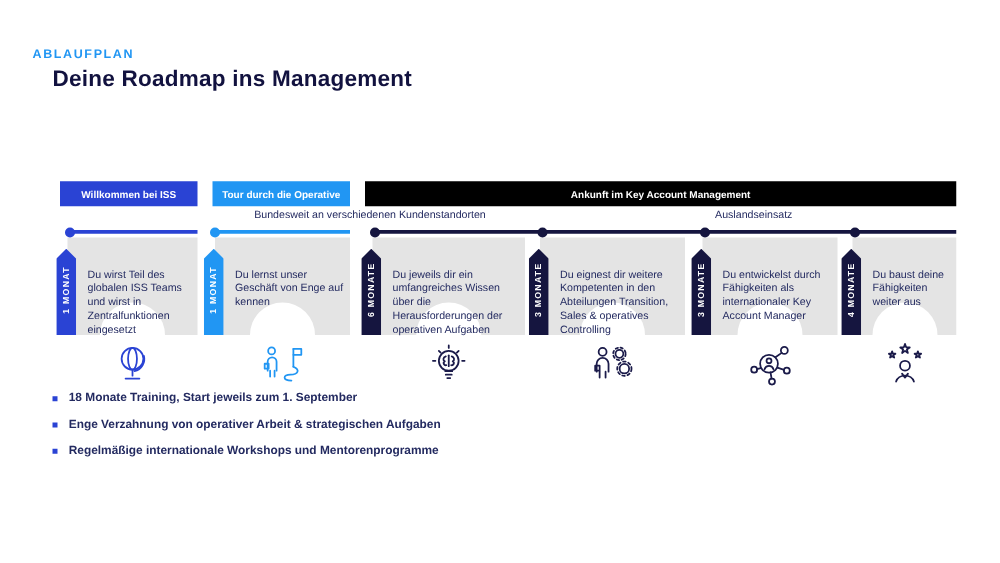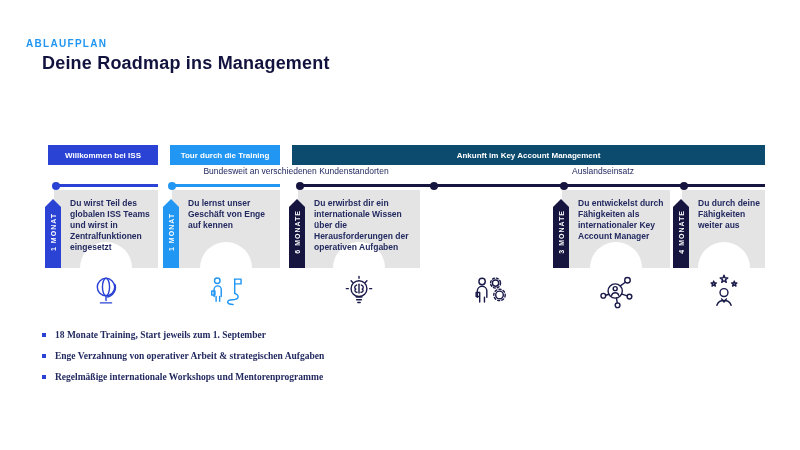--- a/index.html
+++ b/index.html
@@ -17,21 +17,21 @@
     color:#12123f;font-size:18px;font-weight:bold;letter-spacing:0.2px;
   }
   .bar{
     position:absolute;top:145px;height:20px;
     color:#fff;font-size:8px;font-weight:bold;
     display:flex;align-items:center;justify-content:center;
     white-space:nowrap;
   }
   .bar1{left:48px;width:110px;background:#2a43d4;}
   .bar2{left:170px;width:110px;background:#2196f3;}
-  .bar3{left:292px;width:473px;background:#0c4a6e;}
+  .bar3{left:292px;width:473px;background:#000000;}
   .sublabel{
     position:absolute;top:166px;font-size:8.5px;color:#232a60;
     text-align:center;white-space:nowrap;
   }
   .sub1{left:166px;width:260px;}
   .sub2{left:523px;width:160px;}
   .tl-seg{position:absolute;top:184px;height:3px;}
   .seg1{left:56px;width:102px;background:#2a43d4;}
   .seg2{left:172px;width:108px;background:#2196f3;}
   .seg3{left:300px;width:465px;background:#15153f;}
@@ -60,57 +60,57 @@
   .ribbon span{
     writing-mode:vertical-rl;transform:rotate(180deg);
     color:#fff;font-size:7px;font-weight:bold;letter-spacing:1px;white-space:nowrap;
     padding-top:4px;
   }
   .rb-royal{background:#2a43d4;}
   .rb-light{background:#2196f3;}
   .rb-navy{background:#15153f;}
   .card-text{
     position:relative;z-index:1;
-    padding:8px 5px 0 16px;
-    font-size:8.5px;font-weight:bold;line-height:1.3;color:#232a60;
+    padding:24px 5px 0 16px;
+    font-size:8.5px;font-weight:normal;line-height:1.3;color:#232a60;
   }
   .icon-wrap{
     position:absolute;top:272px;height:44px;
     display:flex;align-items:flex-start;justify-content:center;z-index:2;
   }
   .iw1{left:54px;width:104px;}
   .iw2{left:172px;width:108px;}
   .iw3{left:298px;width:122px;}
   .iw4{left:432px;width:116px;}
   .iw5{left:562px;width:108px;}
   .iw6{left:682px;width:83px;}
   .icon-wrap svg{width:38px;height:38px;fill:none;stroke-width:1.8;
     stroke-linecap:round;stroke-linejoin:round;}
   .ic-royal{stroke:#2a43d4;}
   .ic-light{stroke:#2196f3;}
   .ic-navy{stroke:#1b1b4a;}
   .bullets{
-    position:absolute;left:42px;top:329px;margin:0;padding:0;list-style:none;font-family:Liberation Serif, serif;
+    position:absolute;left:42px;top:313px;margin:0;padding:0;list-style:none;
   }
   .bullets li{
     display:flex;align-items:flex-start;gap:9px;margin-bottom:9px;
     font-size:9.5px;font-weight:bold;color:#232a60;line-height:12px;
   }
   .bullet-marker{flex:none;width:4px;height:4px;background:#2a43d4;margin-top:4px;}
 </style>
 </head>
 <body>
 
 <div class="stage">
 
   <div class="kicker">ABLAUFPLAN</div>
   <div class="title">Deine Roadmap ins Management</div>
 
   <div class="bar bar1">Willkommen bei ISS</div>
-  <div class="bar bar2">Tour durch die Training</div>
+  <div class="bar bar2">Tour durch die Operative</div>
   <div class="bar bar3">Ankunft im Key Account Management</div>
 
   <div class="sublabel sub2">Auslandseinsatz</div>
   <div class="sublabel sub1">Bundesweit an verschiedenen Kundenstandorten</div>
 
   <div class="tl-seg seg1"></div>
   <div class="tl-seg seg2"></div>
   <div class="tl-seg seg3"></div>
 
   <div class="tl-dot dot-royal" style="left:52px"></div>
@@ -150,33 +150,39 @@
       <path d="M35 9 h8 v6 h-8"></path>
       <path d="M35 9 v18"></path>
       <path d="M35 27 C42 30 40 35 32 35 C24 35 24 41 33 41"></path>
     </svg>
   </div>
 
   <div class="card card3">
     <div class="ribbon rb-navy">
         <span>6 MONATE</span>
       </div>
-    <div class="card-text">Du erwirbst dir ein internationale Wissen über die Herausforderungen der operativen Aufgaben</div>
+    <div class="card-text">Du jeweils dir ein umfangreiches Wissen über die Herausforderungen der operativen Aufgaben</div>
   </div>
   <div class="icon-wrap iw3">
     <svg viewBox="0 0 48 48" class="ic-navy">
       <circle cx="24" cy="21" r="10"></circle>
       <path d="M20.5 31.5 h7 M21 35 h6 M22.5 38.5 h3"></path>
       <path d="M21 16.5 c-3 1 -3 4 -1 5 c-2.5 1.5 -0.5 4.5 1.5 4"></path>
       <path d="M27 16.5 c3 1 3 4 1 5 c2.5 1.5 0.5 4.5 -1.5 4"></path>
       <path d="M24 15.5 v11"></path>
       <path d="M24 5.5 v2.5 M10.5 21 h-2.5 M40 21 h-2.5 M14 11 l1.8 1.8 M34 11 l-1.8 1.8"></path>
     </svg>
   </div>
 
+  <div class="card card4">
+    <div class="ribbon rb-navy">
+        <span>3 MONATE</span>
+      </div>
+    <div class="card-text">Du eignest dir weitere Kompetenten in den Abteilungen Transition, Sales &amp; operatives Controlling</div>
+  </div>
   <div class="icon-wrap iw4">
     <svg viewBox="0 0 48 48" class="ic-navy">
       <circle cx="14" cy="12" r="4"></circle>
       <path d="M8 32 v-8 a6 6 0 0 1 12 0 v8"></path>
       <path d="M11 32 v6 M17 32 v6"></path>
       <path d="M6.5 31 h4.5 v-5 h-4.5 z"></path>
       <circle cx="31" cy="14" r="4"></circle>
       <circle cx="31" cy="14" r="6.3" stroke-dasharray="2.4 2.6"></circle>
       <circle cx="36" cy="29" r="4.8"></circle>
       <circle cx="36" cy="29" r="7.2" stroke-dasharray="2.6 2.8"></circle>
@@ -199,21 +205,21 @@
       <circle cx="8" cy="30" r="3"></circle>
       <circle cx="26" cy="42" r="3"></circle>
       <path d="M29.5 17.5 L35.8 13 M31.5 28 L38.2 30.2 M14.6 28.4 L10.8 29.4 M24.5 32.8 L25.6 39"></path>
     </svg>
   </div>
 
   <div class="card card6">
     <div class="ribbon rb-navy">
         <span>4 MONATE</span>
       </div>
-    <div class="card-text">Du durch deine Fähigkeiten weiter aus</div>
+    <div class="card-text">Du baust deine Fähigkeiten weiter aus</div>
   </div>
   <div class="icon-wrap iw6">
     <svg viewBox="0 0 48 48" class="ic-navy">
       <circle cx="24" cy="26" r="5"></circle>
       <path d="M15 42 a9.3 8 0 0 1 18 0"></path>
       <path d="M21 34 l3 4 l3 -4"></path>
       <polygon points="24,4 25.2,7.4 28.8,7.5 25.9,9.6 26.9,13.1 24,11 21.1,13.1 22.1,9.6 19.2,7.5 22.8,7.4"></polygon>
       <polygon points="11,11.5 11.8,13.9 14.3,13.9 12.3,15.4 13.1,17.8 11,16.4 8.9,17.8 9.7,15.4 7.7,13.9 10.2,13.9"></polygon>
       <polygon points="37,11.5 37.8,13.9 40.3,13.9 38.3,15.4 39.1,17.8 37,16.4 34.9,17.8 35.7,15.4 33.7,13.9 36.2,13.9"></polygon>
     </svg>

